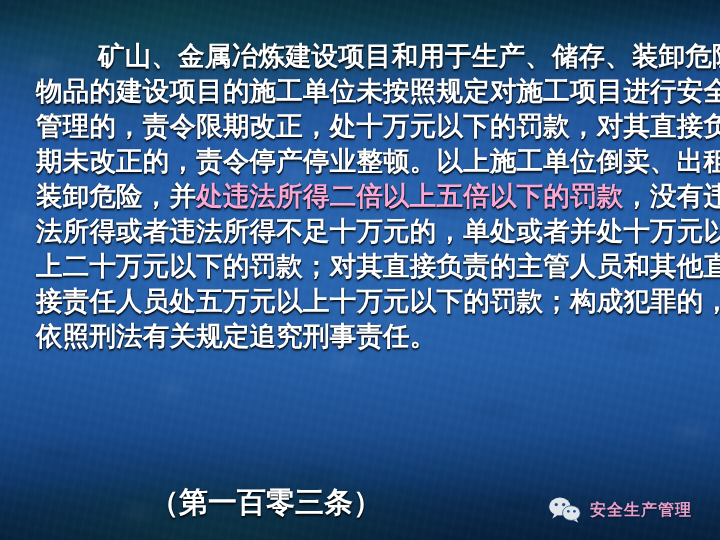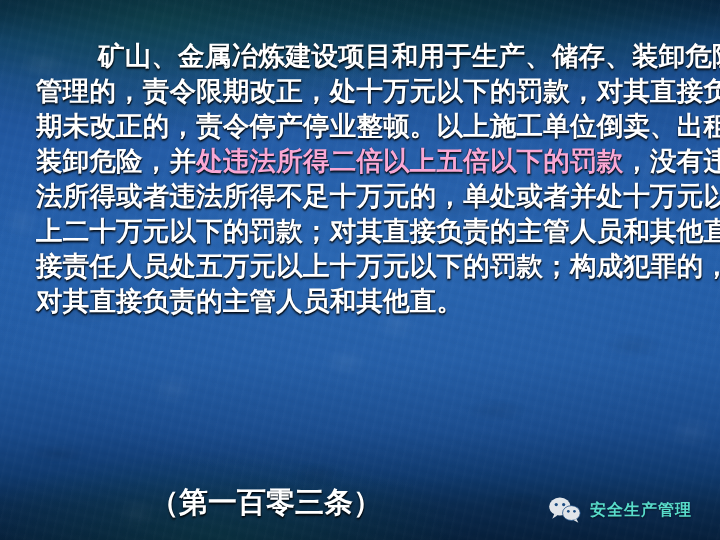--- a/index.html
+++ b/index.html
@@ -143,45 +143,46 @@
     top: 496px;
     display: flex;
     align-items: center;
     gap: 8px;
     opacity: 0.93;
   }
   .wechat-icon { width: 34px; height: 28px; display: block; }
   .wm-text {
     font-size: 16px;
     font-weight: bold;
-    color: #5eead4;
+    color: #f9a8d4;
     letter-spacing: 1px;
     white-space: nowrap;
     text-shadow: 0 1px 2px rgba(0,0,0,0.6);
   }
 </style>
 </head>
 <body>
 
 <div id="slide">
 
   <div class="bg-base"></div>
   <div class="bg-tint"></div>
   <div class="bg-texture"></div>
   <div class="bg-streaks"></div>
 
   <div class="text-area" id="text-area">
       <div class="line indent"><span>矿山、金属冶炼建设项目和用于生产、储存、装卸危险</span></div>
+      <div class="line"><span>物品的建设项目的施工单位未按照规定对施工项目进行安全</span></div>
       <div class="line"><span>管理的，责令限期改正，处十万元以下的罚款，对其直接负</span></div>
       <div class="line"><span>期未改正的，责令停产停业整顿。以上施工单位倒卖、出租</span></div>
       <div class="line"><span>装卸危险，并</span><span class="hl">处违法所得二倍以上五倍以下的罚款</span><span>，没有违</span></div>
       <div class="line"><span>法所得或者违法所得不足十万元的，单处或者并处十万元以</span></div>
       <div class="line"><span>上二十万元以下的罚款；对其直接负责的主管人员和其他直</span></div>
       <div class="line"><span>接责任人员处五万元以上十万元以下的罚款；构成犯罪的，</span></div>
-      <div class="line"><span>对其直接负责的主管人员和其他直。</span></div>
+      <div class="line"><span>依照刑法有关规定追究刑事责任。</span></div>
     </div>
 
   <div class="citation">（第一百零三条）</div>
 
   <div class="watermark">
     <span>
       <svg class="wechat-icon" viewBox="0 0 40 32" xmlns="http://www.w3.org/2000/svg" aria-hidden="true">
         <ellipse cx="14" cy="12" rx="12.6" ry="10.6" fill="#f2f4f6"></ellipse>
         <path d="M7.5 20.5 L5.0 26.2 L10.9 22.6 Z" fill="#f2f4f6"></path>
         <circle cx="9.7" cy="9.6" r="1.9" fill="#1d4f86"></circle>

